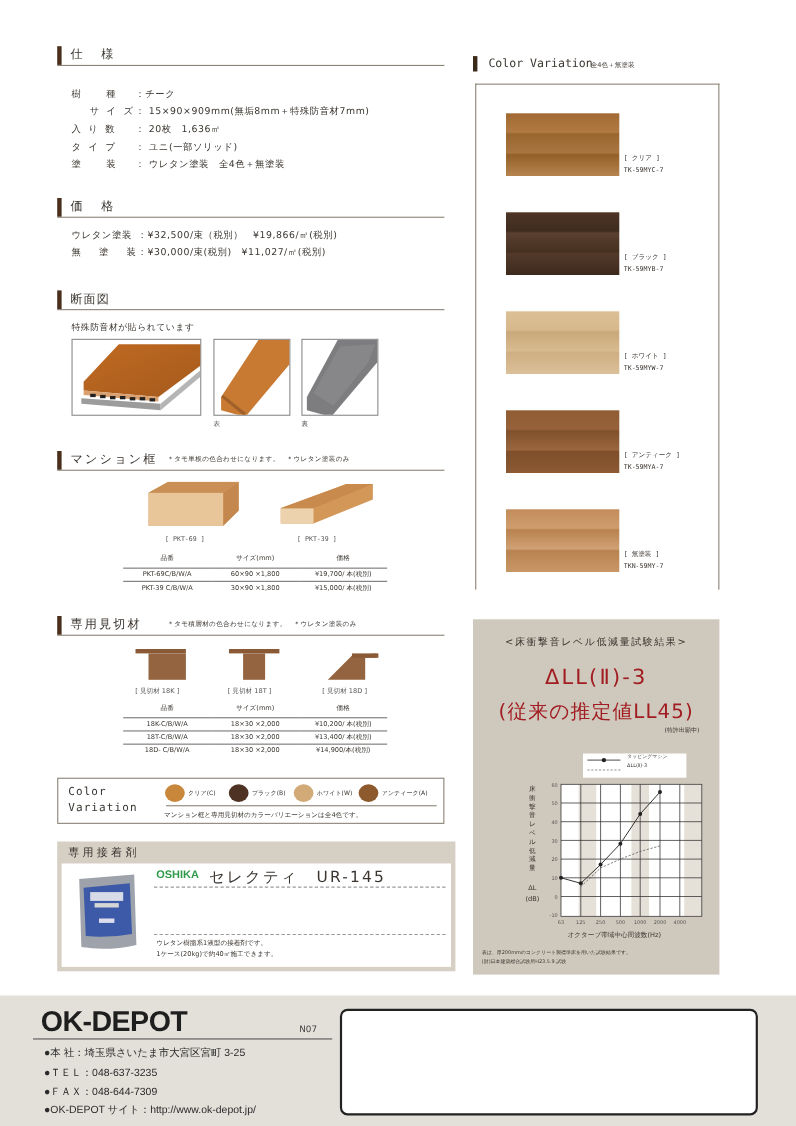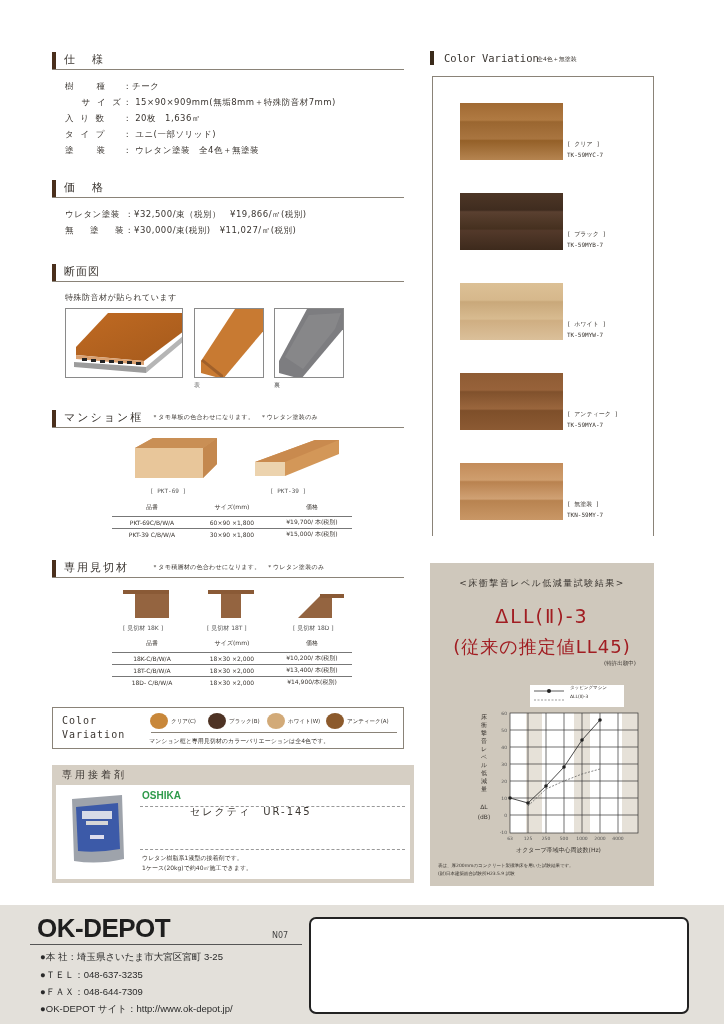--- a/index.html
+++ b/index.html
@@ -53,21 +53,21 @@
   .footer { position: absolute; left: 0; top: 905px; width: 724px; height: 119px; background: #e3e0da; }
   .logo { position: absolute; left: 37px; top: 913px; font-family: "Liberation Sans", sans-serif; font-weight: bold; font-size: 26px; letter-spacing: -0.5px; color: #1e1e1e; }
   .no07 { position: absolute; left: 272px; top: 931px; font-size: 8px; color: #444; }
   .foot-line { position: absolute; left: 30px; top: 944px; width: 272px; border-top: 1px solid #555; }
   .foot-row { position: absolute; left: 40px; font-size: 9.5px; color: #2a2a2a; white-space: nowrap; font-family: "Liberation Sans", sans-serif; }
   .foot-box { position: absolute; left: 309px; top: 917px; width: 380px; height: 97px; border: 2px solid #222; border-radius: 7px; background: #fff; }
 </style>
 </head>
 <body>
 
-<div class="sec-head" style="top:52px;">
+<div class="sec-head" style="top:42px;">
   <div class="bar"></div>
   <div class="title">仕　様</div>
 </div>
 <div class="spec-row" style="top:80px;"><span class="k">樹　　種</span><span>：チーク</span></div>
 <div class="spec-row" style="top:96px;text-align:right;"><span class="k">サ イ ズ</span><span>： 15×90×909mm(無垢8mm＋特殊防音材7mm)</span></div>
 <div class="spec-row" style="top:112px;"><span class="k">入 り 数</span><span>： 20枚　1,636㎡</span></div>
 <div class="spec-row" style="top:128px;"><span class="k">タ イ プ</span><span>： ユニ(一部ソリッド)</span></div>
 <div class="spec-row" style="top:144px;"><span class="k">塗　　装</span><span>： ウレタン塗装　全4色＋無塗装</span></div>
 
 <div class="sec-head" style="top:180px;">
@@ -237,21 +237,21 @@
     <div class="abs" style="left:10px;top:8px;">
       <svg width="62" height="72" viewBox="0 0 62 72">
         <path d="M6,6 L56,2 L58,66 Q32,72 8,68 Z" fill="#9ea3ab"></path>
         <path d="M10,14 L52,10 L54,56 Q32,60 12,58 Z" fill="#3c5aa8"></path>
         <rect x="16" y="18" width="30" height="8" fill="#f2f2f2" opacity="0.85"></rect>
         <rect x="20" y="28" width="22" height="4" fill="#d6d6d6"></rect>
         <rect x="24" y="42" width="14" height="4" fill="#dde"></rect>
       </svg>
     </div>
     <div class="abs" style="left:86px;top:5px;font-family:'Liberation Sans',sans-serif;font-weight:bold;font-size:10px;color:#2e9a4a;">OSHIKA</div>
-    <div class="abs" style="left:134px;top:20px;font-size:10px;letter-spacing:2px;color:#3a3530;white-space:nowrap;">セレクティ　UR-145</div>
+    <div class="abs" style="left:134px;top:4px;font-size:14px;letter-spacing:2px;color:#3a3530;white-space:nowrap;">セレクティ　UR-145</div>
     <div class="abs" style="left:84px;top:21px;width:265px;border-top:1px dashed #999;"></div>
     <div class="abs" style="left:84px;top:64px;width:265px;border-top:1px dashed #999;"></div>
     <div class="abs" style="left:86px;top:68px;font-size:6px;line-height:10px;color:#3a3530;white-space:nowrap;">
       <div>ウレタン樹脂系1液型の接着剤です。</div>
       <div>1ケース(20kg)で約40㎡施工できます。</div>
     </div>
   </div>
 </div>
 
 <div class="right-head">

